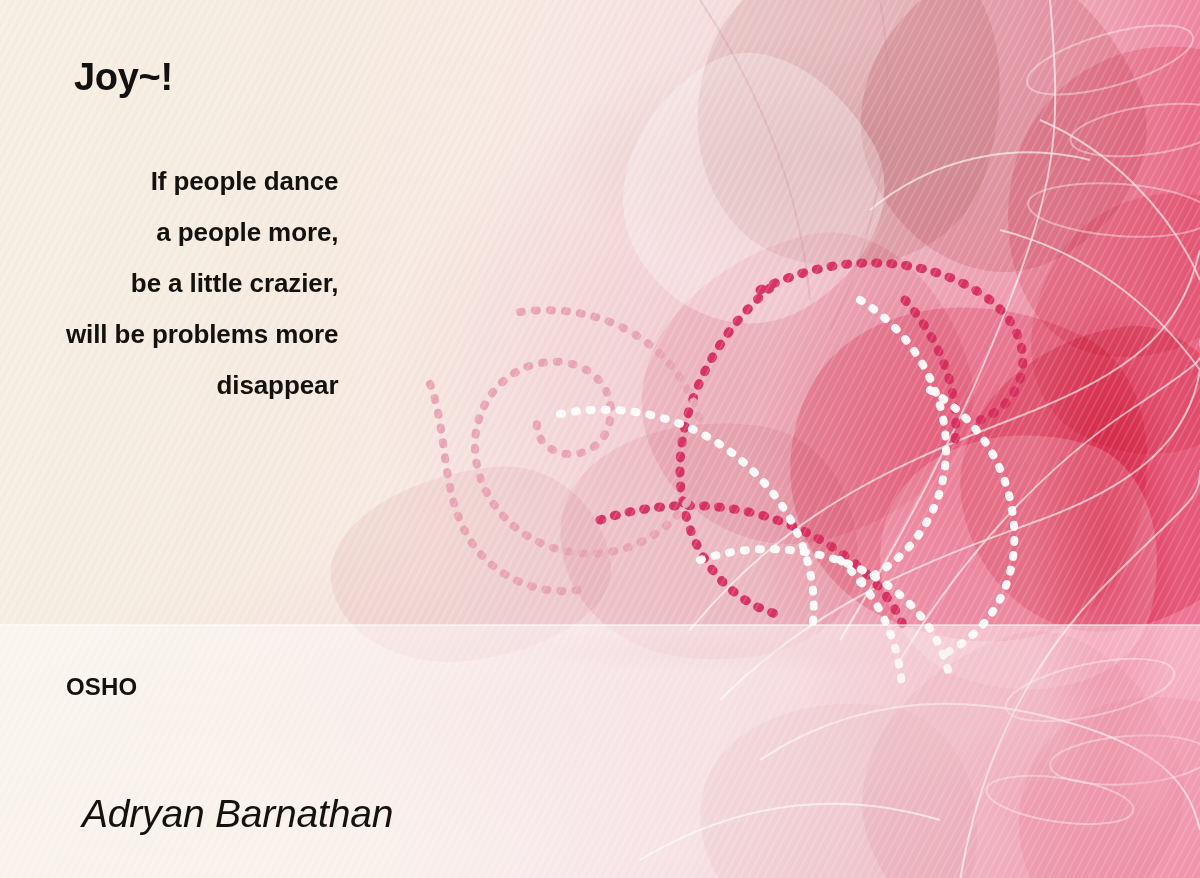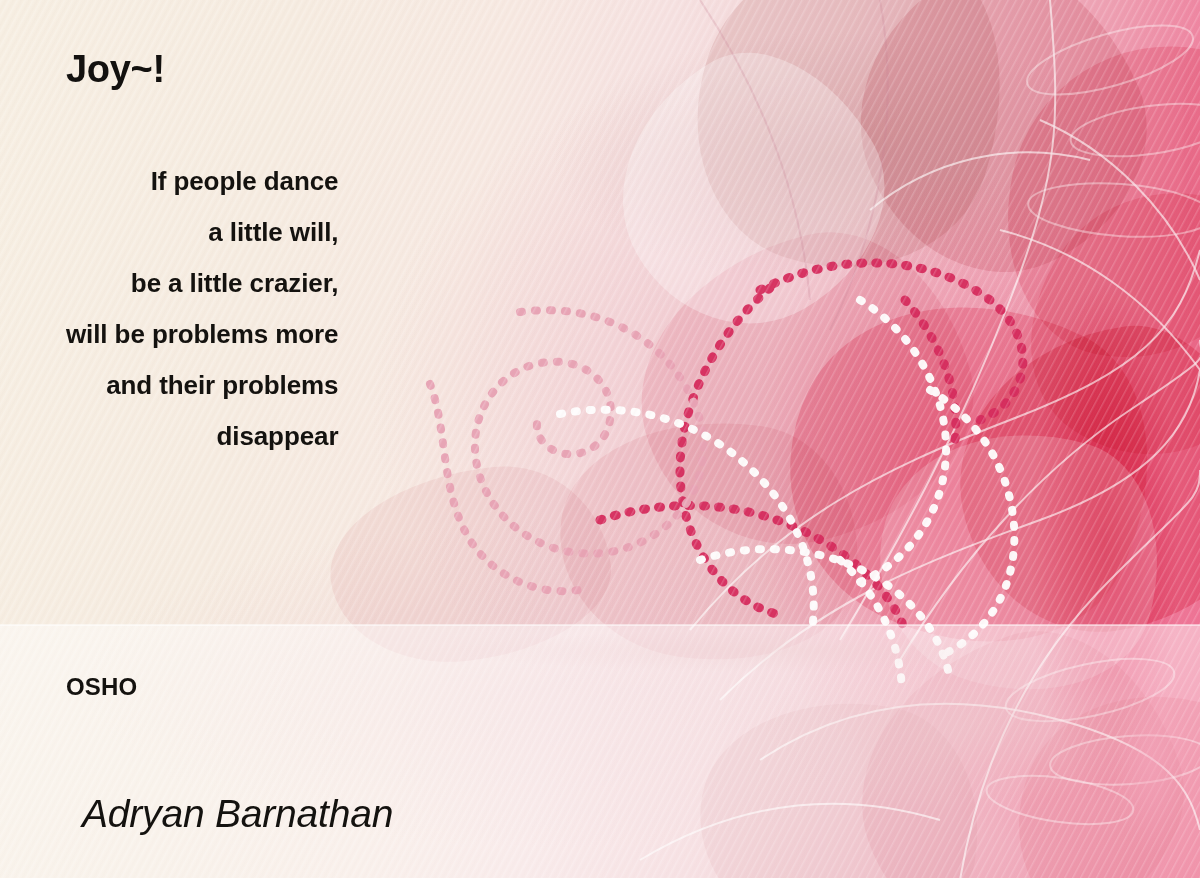--- a/index.html
+++ b/index.html
@@ -113,21 +113,21 @@
     left: 66px;
     top: 0;
     width: 560px;
     z-index: 10;
   }
 
   #poem-title {
     position: absolute;
     left: 0;
     top: 50px;
-    margin: 0;
+    margin: 8px;
     font-size: 38px;
     font-weight: bold;
     color: #13110f;
     letter-spacing: -0.3px;
     line-height: 1;
     white-space: nowrap;
   }
 
   #poem-body {
     position: absolute;
@@ -252,24 +252,23 @@
   <div id="bg-lower-art"></div>
   <div id="bg-seam"></div>
   <div id="bg-seam-line"></div>
 
   <div id="text-block">
 
     <h1 id="poem-title">Joy~!</h1>
 
     <ul id="poem-body">
       <li>If people dance</li>
-      <li>a little will,</li>
+      <li>a people more,</li>
       <li>be a little crazier,</li>
       <li>will be problems more</li>
-      <li>and their problems</li>
       <li>disappear</li>
     </ul>
 
     <p id="poem-attribution">OSHO</p>
 
     <p id="poem-signature">Adryan Barnathan</p>
 
   </div>
 
 </div>

